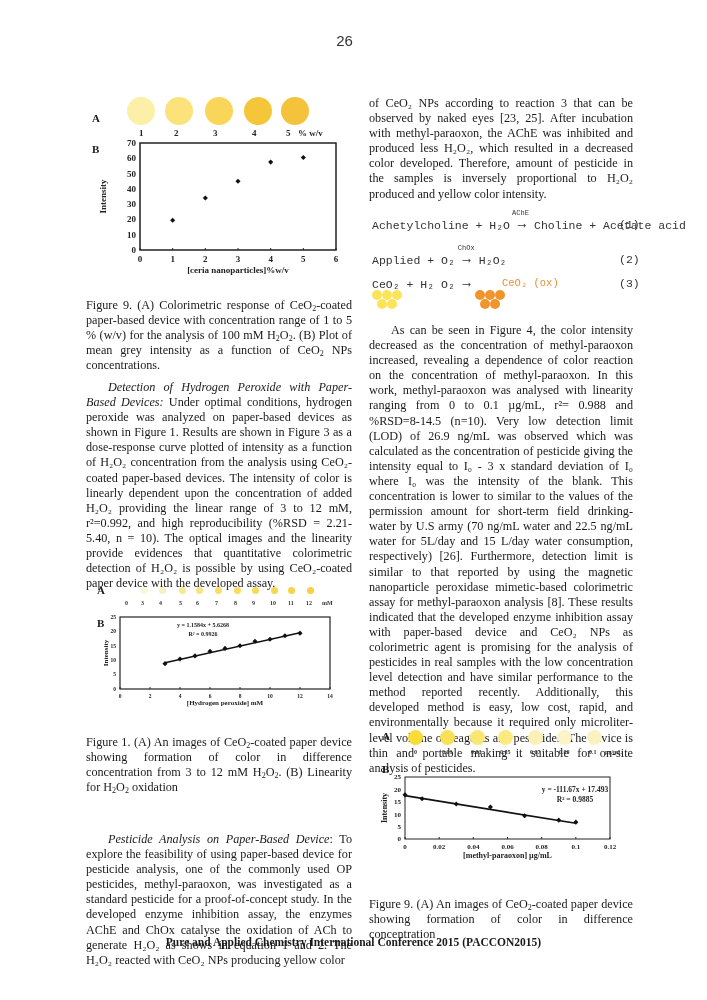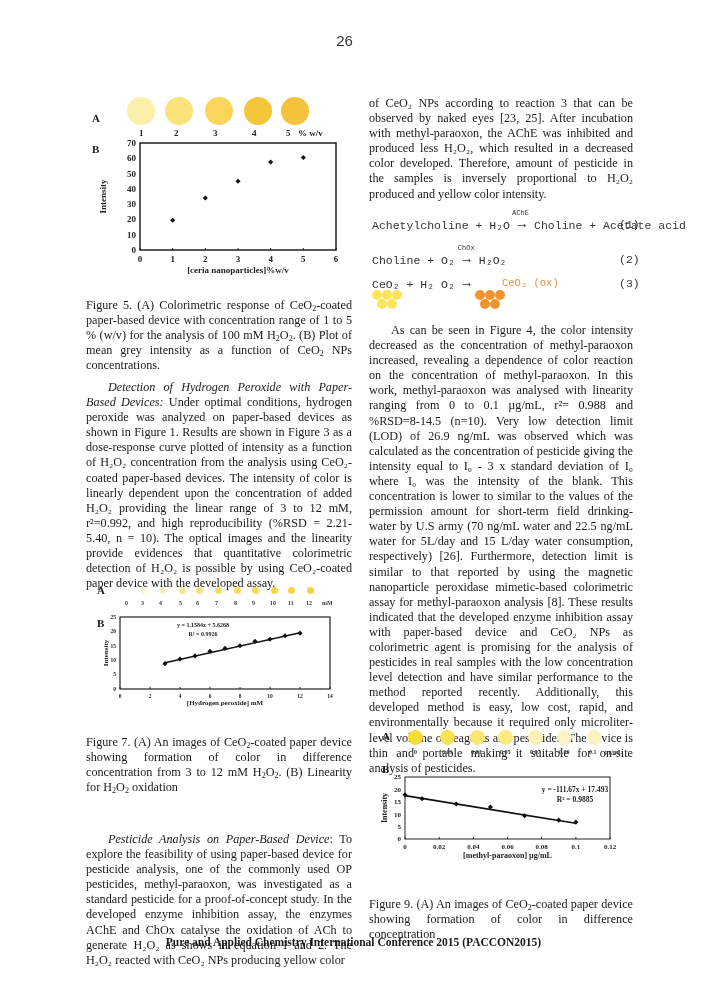--- a/index.html
+++ b/index.html
@@ -71,21 +71,21 @@
       <text x="0" y="0" font-size="9" text-anchor="middle" fill="#222" transform="translate(16,58.5) rotate(-90)">Intensity</text>
       <rect x="80.86666666666666" y="80.39285714285715" width="3.6" height="3.6" fill="#111" transform="rotate(45 82.66666666666666 82.19285714285715)"></rect>
       <rect x="113.53333333333333" y="58.228571428571435" width="3.6" height="3.6" fill="#111" transform="rotate(45 115.33333333333333 60.02857142857143)"></rect>
       <rect x="146.2" y="41.41428571428571" width="3.6" height="3.6" fill="#111" transform="rotate(45 148 43.21428571428571)"></rect>
       <rect x="178.86666666666665" y="22.30714285714286" width="3.6" height="3.6" fill="#111" transform="rotate(45 180.66666666666666 24.10714285714286)"></rect>
       <rect x="211.53333333333333" y="17.72142857142857" width="3.6" height="3.6" fill="#111" transform="rotate(45 213.33333333333334 19.521428571428572)"></rect>
     </svg>
 </div>
 
 <div class="col col-left caption" style="top:298px;">
-  <span>Figure 5. (A) Colorimetric response of CeO</span><sub>2</sub><span>-coated paper-based device with concentration range of 1 to 5 % (w/v) for the analysis of 100 mM H</span><sub>2</sub><span>O</span><sub>2</sub><span>. (B) Plot of mean grey intensity as a function of CeO</span><sub>2</sub><span> NPs concentrations.</span>
+  <span>Figure 9. (A) Colorimetric response of CeO</span><sub>2</sub><span>-coated paper-based device with concentration range of 1 to 5 % (w/v) for the analysis of 100 mM H</span><sub>2</sub><span>O</span><sub>2</sub><span>. (B) Plot of mean grey intensity as a function of CeO</span><sub>2</sub><span> NPs concentrations.</span>
 </div>
 
 <div class="col col-left para" style="top:380px;">
   <span class="it">Detection of Hydrogen Peroxide with Paper-Based Devices:</span><span> Under optimal conditions, hydrogen peroxide was analyzed on paper-based devices as shown in Figure 1. Results are shown in Figure 3 as a dose-response curve plotted of intensity as a function of H₂O₂ concentration from the analysis using CeO₂-coated paper-based devices. The intensity of color is linearly dependent upon the concentration of added H₂O₂ providing the linear range of 3 to 12 mM, r²=0.992, and high reproducibility (%RSD = 2.21-5.40, n = 10). The optical images and the linearity provide evidences that quantitative colorimetric detection of H₂O₂ is possible by using CeO₂-coated paper device with the developed assay.</span>
 </div>
 
 <div>
   <div class="fig-label" style="left:97px;top:584px;">A</div>
   <div id="fig3-spots">
       <div class="dot" style="left: 141px; top: 587px; width: 7px; height: 7px; background: rgb(251, 246, 216);"></div>
@@ -148,37 +148,37 @@
       <rect x="153.2" y="27.392" width="3.6" height="3.6" fill="#111" transform="rotate(45 155 29.192)"></rect>
       <rect x="168.2" y="25.375999999999994" width="3.6" height="3.6" fill="#111" transform="rotate(45 170 27.175999999999995)"></rect>
       <rect x="183.2" y="21.919999999999998" width="3.6" height="3.6" fill="#111" transform="rotate(45 185 23.72)"></rect>
       <rect x="198.2" y="19.328000000000007" width="3.6" height="3.6" fill="#111" transform="rotate(45 200 21.128000000000007)"></rect>
       <text x="103" y="15" font-size="6" text-anchor="middle" fill="#222">y = 1.1584x + 5.6268</text>
       <text x="103" y="23.5" font-size="6" text-anchor="middle" fill="#222">R² = 0.9926</text>
     </svg>
 </div>
 
 <div class="col col-left caption" style="top:735px;">
-  <span>Figure 7. (A) An images of CeO</span><sub>2</sub><span>-coated paper device showing formation of color in difference concentration from 3 to 12 mM H</span><sub>2</sub><span>O</span><sub>2</sub><span>. (B) Linearity for H</span><sub>2</sub><span>O</span><sub>2</sub><span> oxidation</span>
+  <span>Figure 1. (A) An images of CeO</span><sub>2</sub><span>-coated paper device showing formation of color in difference concentration from 3 to 12 mM H</span><sub>2</sub><span>O</span><sub>2</sub><span>. (B) Linearity for H</span><sub>2</sub><span>O</span><sub>2</sub><span> oxidation</span>
 </div>
 
 <div class="col col-left para" style="top:832px;">
   <span class="it">Pesticide Analysis on Paper-Based Device</span><span>: To explore the feasibility of using paper-based device for pesticide analysis, one of the commonly used OP pesticides, methyl-paraoxon, was investigated as a standard pesticide for a proof-of-concept study.  In the developed enzyme inhibition assay, the enzymes AChE and ChOx catalyse the oxidation of ACh to generate H₂O₂ as shows in equation 1 and 2. The H₂O₂ reacted with CeO₂ NPs producing yellow color</span>
 </div>
 
 <div class="col col-right" style="top:96px;">of CeO₂ NPs according to reaction 3 that can be observed by naked eyes [23, 25]. After incubation with methyl-paraoxon, the AChE was inhibited and produced less H₂O₂, which resulted in a decreased color developed.  Therefore, amount of pesticide in the samples is inversely proportional to H₂O₂ produced and yellow color intensity.</div>
 
 <div>
   <div class="eq" style="left:372px;top:218px;">
     <span>Achetylcholine + H₂O</span><span style="position:relative;display:inline-block;width:24px;"><span style="position:absolute;top:-9px;left:2px;font-size:7px;">AChE</span>⟶</span><span>Choline + Acetate acid</span>
   </div>
   <div class="eq" style="left:619px;top:218px;">(1)</div>
 
   <div class="eq" style="left:372px;top:253px;">
-    <span>Choline + O₂</span><span style="position:relative;display:inline-block;width:24px;"><span style="position:absolute;top:-9px;left:3px;font-size:7px;">ChOx</span>⟶</span><span>H₂O₂</span>
+    <span>Applied + O₂</span><span style="position:relative;display:inline-block;width:24px;"><span style="position:absolute;top:-9px;left:3px;font-size:7px;">ChOx</span>⟶</span><span>H₂O₂</span>
   </div>
   <div class="eq" style="left:619px;top:253px;">(2)</div>
 
   <div class="eq" style="left:372px;top:277px;">
     <span>CeO₂ + H₂ O₂</span><span style="display:inline-block;width:24px;">⟶</span>
   </div>
   <div class="eq" style="left:502px;top:277px;color:#e8903a;font-size:10.5px;">CeO₂ (ox)</div>
   <div class="eq" style="left:619px;top:277px;">(3)</div>
 
   <svg class="abs" style="left:370px;top:289px;" width="40" height="22">

